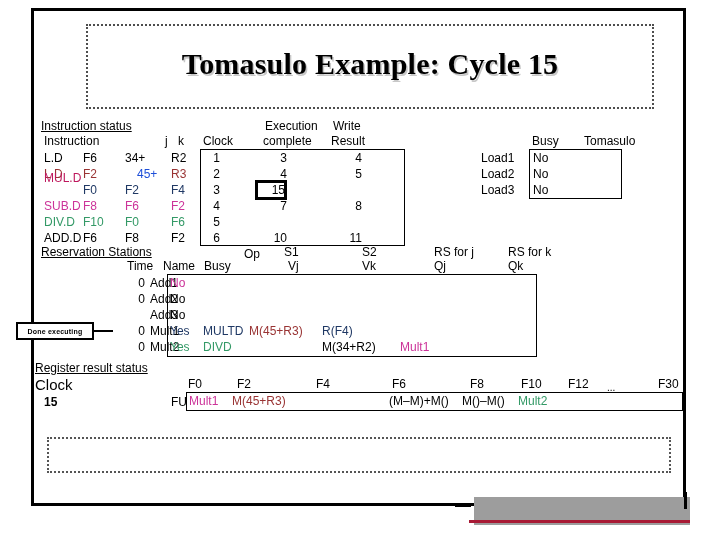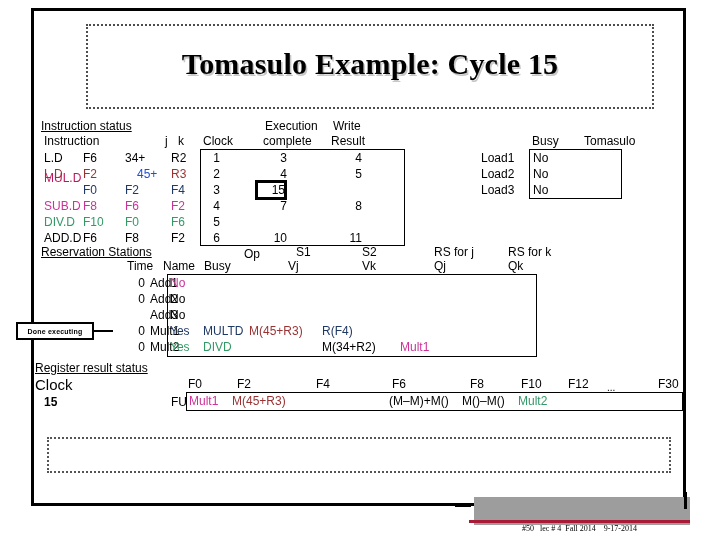--- a/index.html
+++ b/index.html
@@ -236,21 +236,21 @@
 
   <div class="t" style="left:481px; top:152px;">Load1</div>
   <div class="t" style="left:533px; top:152px;">No</div>
   <div class="t" style="left:481px; top:168px;">Load2</div>
   <div class="t" style="left:533px; top:168px;">No</div>
   <div class="t" style="left:481px; top:184px;">Load3</div>
   <div class="t" style="left:533px; top:184px;">No</div>
 
   <div class="t udl" style="left:41px; top:246px;">Reservation Stations</div>
 
-  <div class="t ital" style="left:296px; top:246px;">S1</div>
+  <div class="t ital" style="left:284px; top:246px;">S1</div>
   <div class="t ital" style="left:362px; top:246px;">S2</div>
   <div class="t ital" style="left:434px; top:246px;">RS for j</div>
   <div class="t ital" style="left:508px; top:246px;">RS for k</div>
 
   <div class="t ital" style="left:127px; top:260px;">Time</div>
   <div class="t ital" style="left:163px; top:260px;">Name</div>
   <div class="t ital" style="left:204px; top:260px;">Busy</div>
   <div class="t ital" style="left:238px; top:248px;margin-left:6px;">Op</div>
   <div class="t ital" style="left:288px; top:260px;">Vj</div>
   <div class="t ital" style="left:362px; top:260px;">Vk</div>
@@ -322,15 +322,14 @@
   <div class="t" style="left:518px; top:395px; color:#339966;">Mult2</div>
   <div class="t" style="left:568px; top:395px;"></div>
   <div class="t" style="left:658px; top:395px;"></div>
 
   <div class="bullet-box"></div>
 
   <div class="footer-tick-l"></div>
   <div class="footer-shadow"></div>
   <div class="footer-rule"></div>
   <div class="footer-tick-r"></div>
-  <div class="footer-sub">#50   lec # 4  Fall 2014    9-17-2014</div>
 
 </div>
 
 </body></html>

